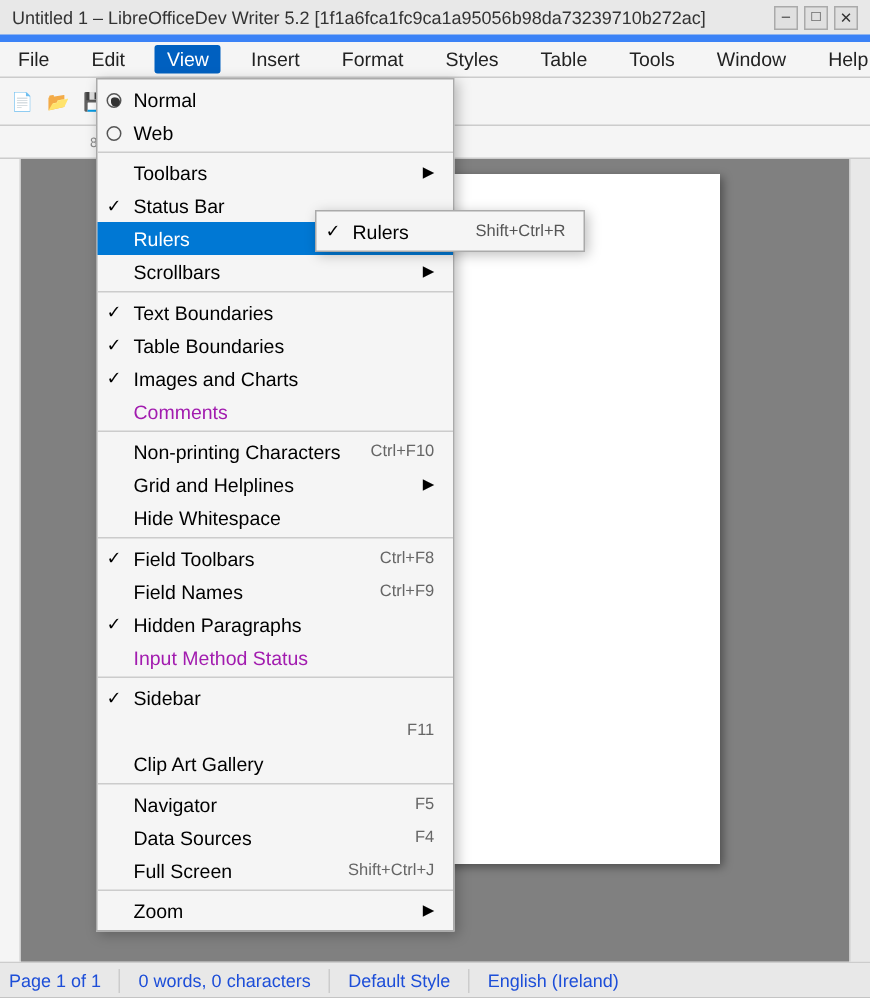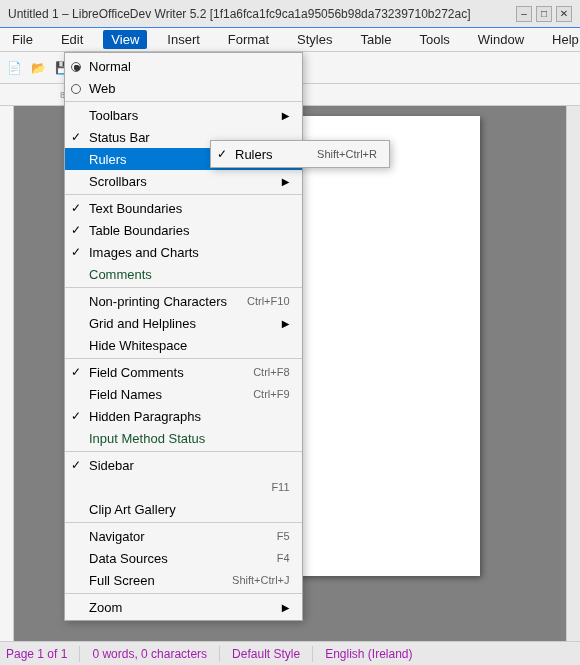--- a/index.html
+++ b/index.html
@@ -13,21 +13,21 @@
     }
 
     
     .title-bar {
       background: #e8e8e8;
       height: 28px;
       display: flex;
       align-items: center;
       justify-content: space-between;
       padding: 0 8px;
-      border-bottom: 1px solid #3b82f6;
+      border-bottom: 5px solid #3b82f6;
     }
     .title-bar-text {
       font-size: 12px;
       color: #333;
     }
     .title-bar-controls {
       display: flex;
       gap: 4px;
     }
     .tb-btn {
@@ -139,21 +139,21 @@
 
     
     .status-bar {
       background: #e8e8e8;
       height: 24px;
       border-top: 1px solid #ccc;
       display: flex;
       align-items: center;
       padding: 0 6px;
       font-size: 12px;
-      color: #a21caf;
+      color: #1d4ed8;
       gap: 12px;
     }
     .status-sep { width: 1px; height: 16px; background: #ccc; }
 
     
     .dropdown-overlay {
       position: fixed;
       top: 52px;
       left: 0;
       width: 564px;
@@ -182,21 +182,21 @@
       cursor: pointer;
       position: relative;
       height: 22px;
       white-space: nowrap;
     }
     .menu-section-item.highlighted {
       background: #0078d4;
       color: white;
     }
     .menu-section-item.disabled {
-      color: #14532d;
+      color: #a21caf;
       cursor: default;
     }
     .menu-section-item .check {
       position: absolute;
       left: 6px;
       font-size: 12px;
     }
     .menu-section-item .shortcut {
       margin-left: auto;
       padding-left: 20px;
@@ -385,21 +385,21 @@
     </div>
 
     <div class="menu-section-item">
       <span>Hide Whitespace</span>
     </div>
 
     <div class="menu-sep-line"></div>
 
     <div class="menu-section-item">
       <span class="check">✓</span>
-      <span>Field Comments</span>
+      <span>Field Toolbars</span>
       <span class="shortcut">Ctrl+F8</span>
     </div>
 
     <div class="menu-section-item">
       <span>Field Names</span>
       <span class="shortcut">Ctrl+F9</span>
     </div>
 
     <div class="menu-section-item">
       <span class="check">✓</span>

